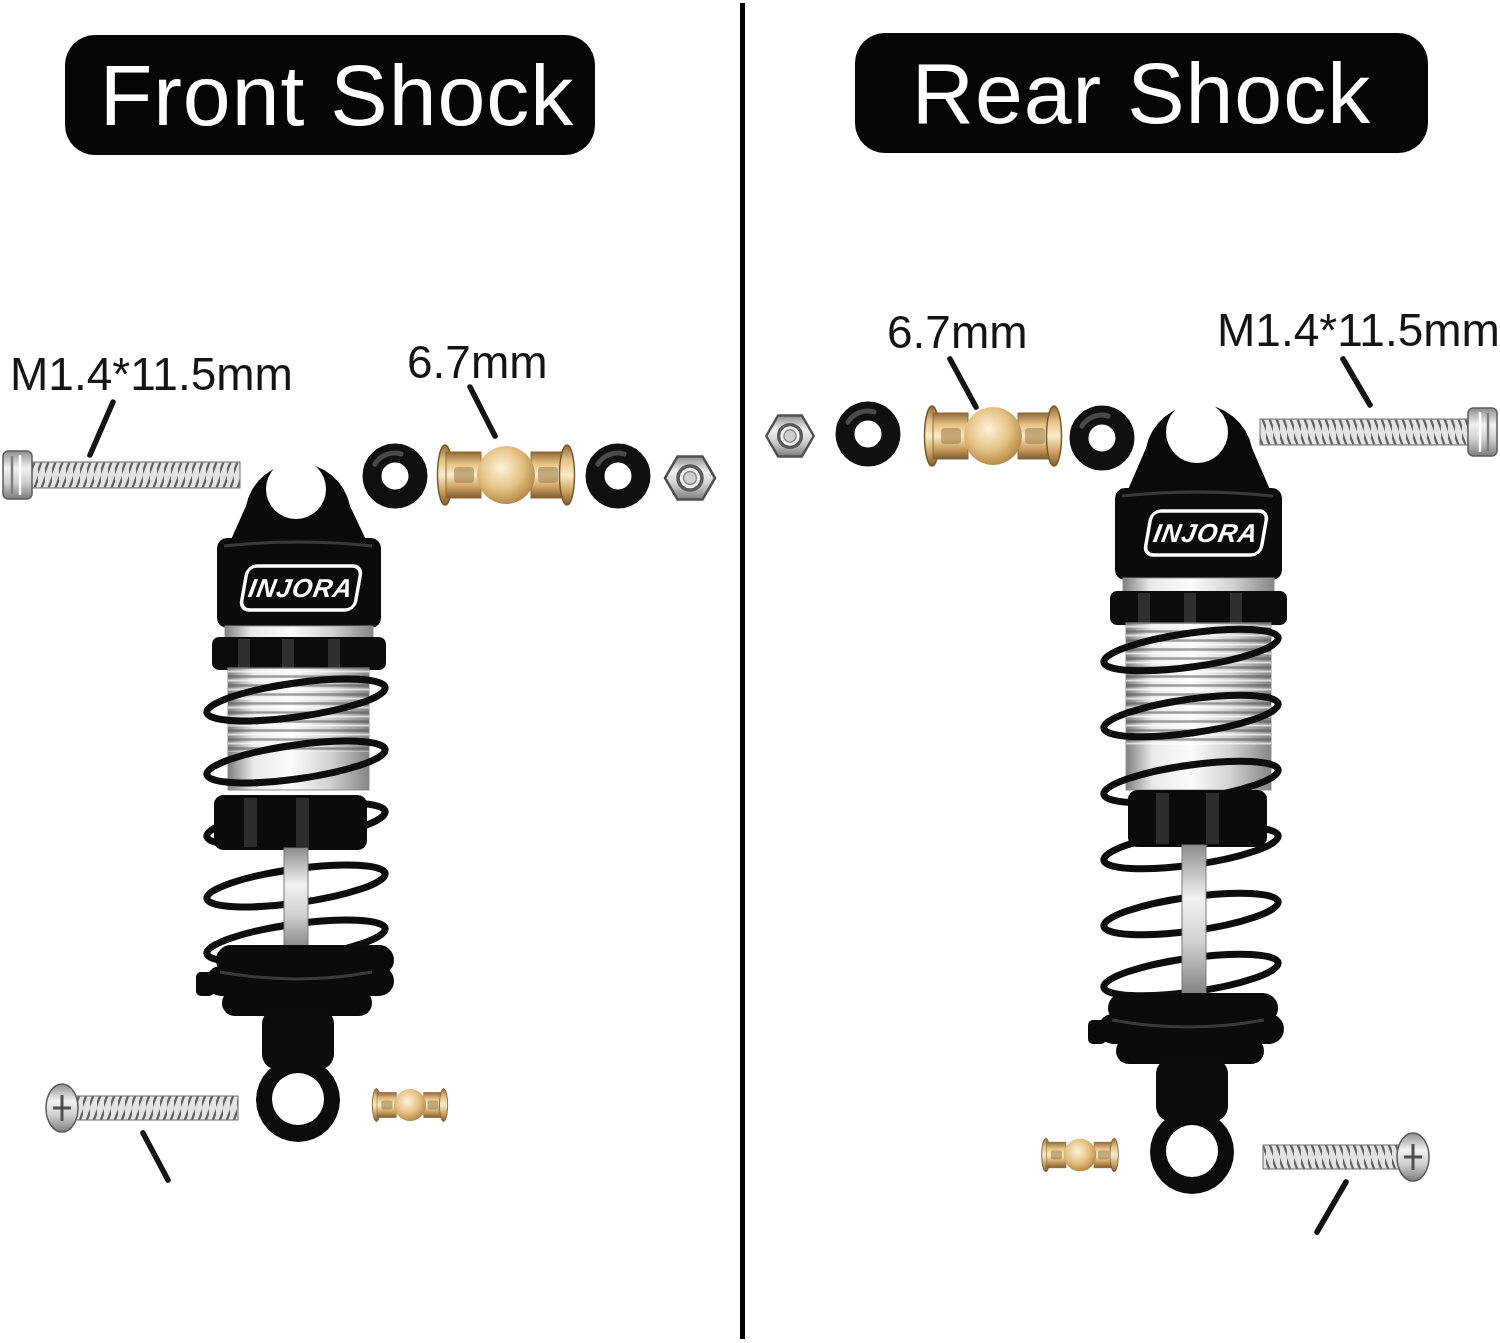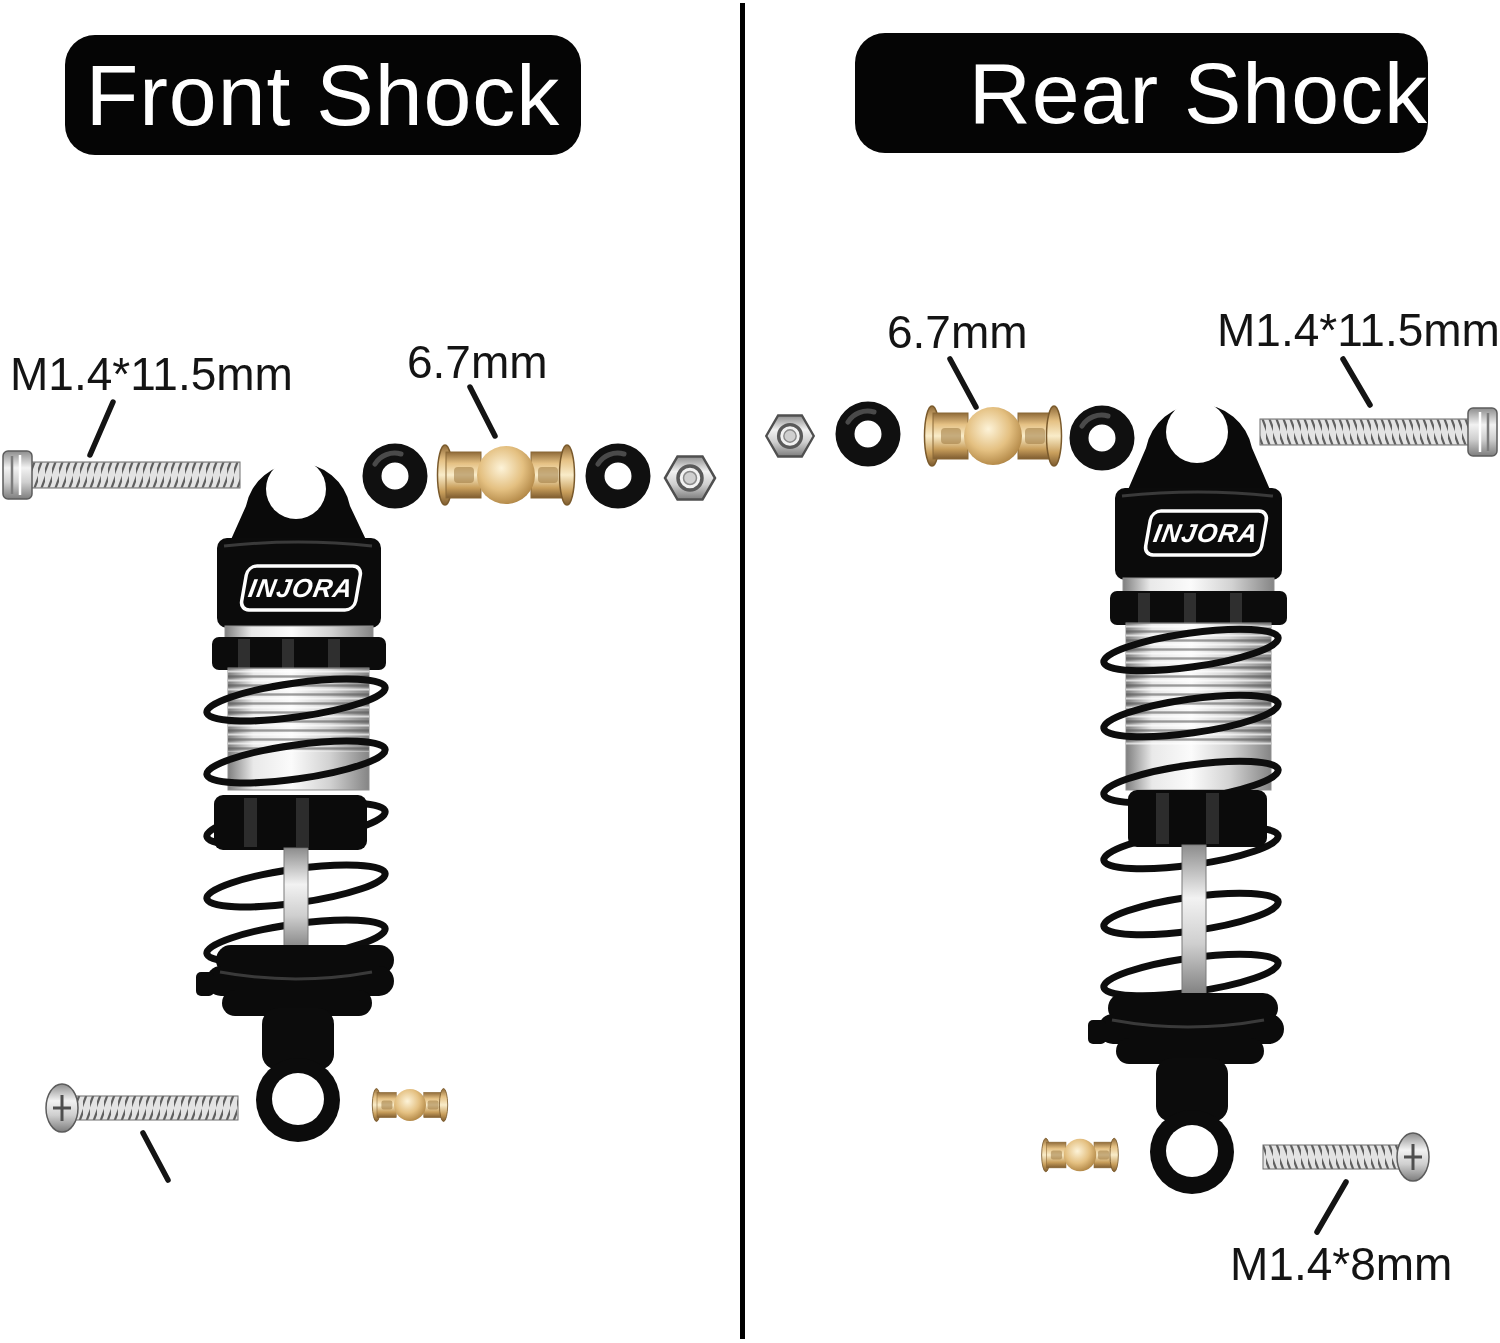--- a/index.html
+++ b/index.html
@@ -8,22 +8,22 @@
     position:relative;width:1500px;height:1343px;background:#fff;overflow:hidden;
     font-family:"Liberation Sans","DejaVu Sans",sans-serif;
   }
   .layer{position:absolute;left:0;top:0;width:1500px;height:1343px;}
   .divider{position:absolute;left:740px;top:3px;width:5px;height:1336px;background:#000;}
   .badge{
     position:absolute;height:120px;background:#050505;border-radius:30px;
     display:flex;align-items:center;justify-content:center;
     color:#fff;font-size:86px;letter-spacing:1px;white-space:nowrap;
   }
-  .badge.front{left:65px;top:35px;width:516px;}
-  .badge.rear{left:855px;top:33px;width:573px;justify-content:flex-end;}
+  .badge.front{left:65px;top:35px;width:516px;padding-left:14px;}
+  .badge.rear{left:855px;top:33px;width:573px;}
   .lbl{
     position:absolute;color:#141414;font-size:46px;line-height:1.05;white-space:nowrap;
   }
   .lbl.front-top{left:10px;top:350px;}
   .lbl.front-ball{left:407px;top:338px;}
   .lbl.front-bottom{left:47px;top:1185px;}
   .lbl.rear-ball{left:887px;top:308px;}
   .lbl.rear-top{left:1217px;top:306px;}
   .lbl.rear-bottom{left:1230px;top:1240px;}
   svg text.injora{
@@ -247,15 +247,14 @@
     <span>Front Shock</span>
   </div>
   <div class="badge rear">
     <span>Rear Shock</span>
   </div>
 
   <div class="lbl front-top">M1.4*11.5mm</div>
   <div class="lbl front-ball">6.7mm</div>
   <div class="lbl rear-ball">6.7mm</div>
   <div class="lbl rear-top">M1.4*11.5mm</div>
-  <div class="lbl rear-bottom">M1.4*8mm</div>
 
 </div>
 
 </body></html>

